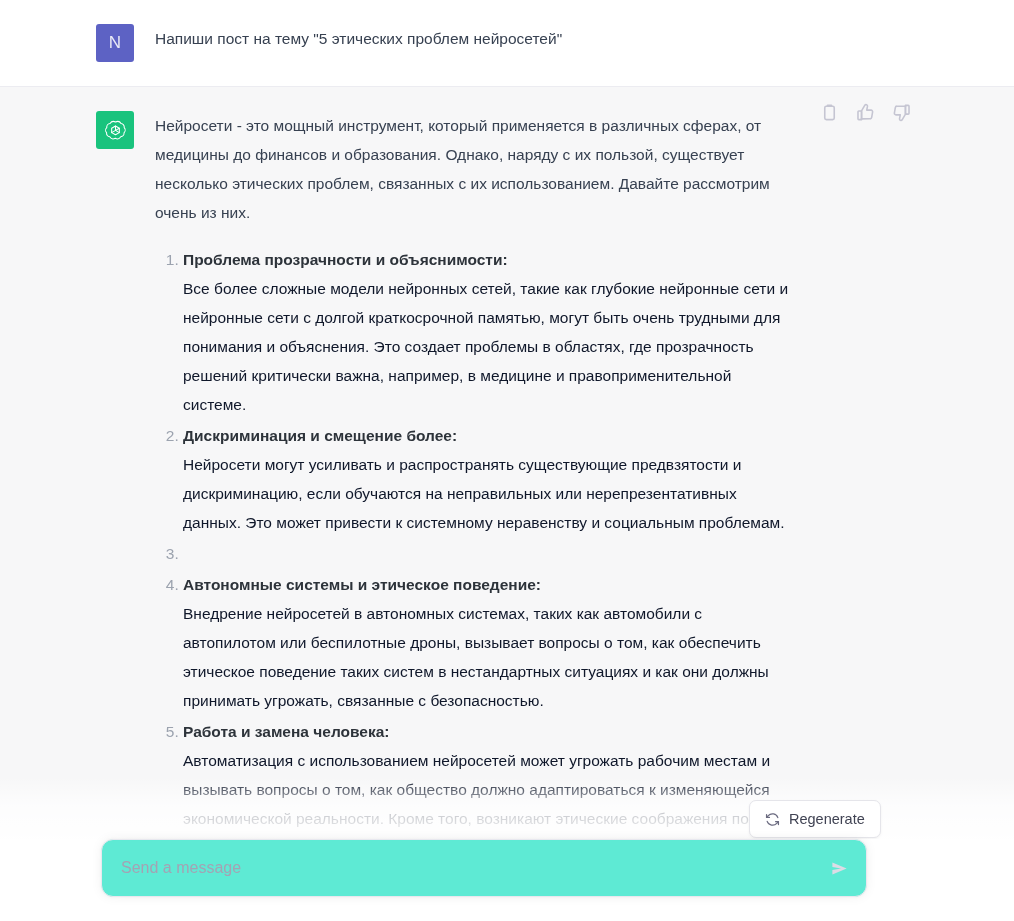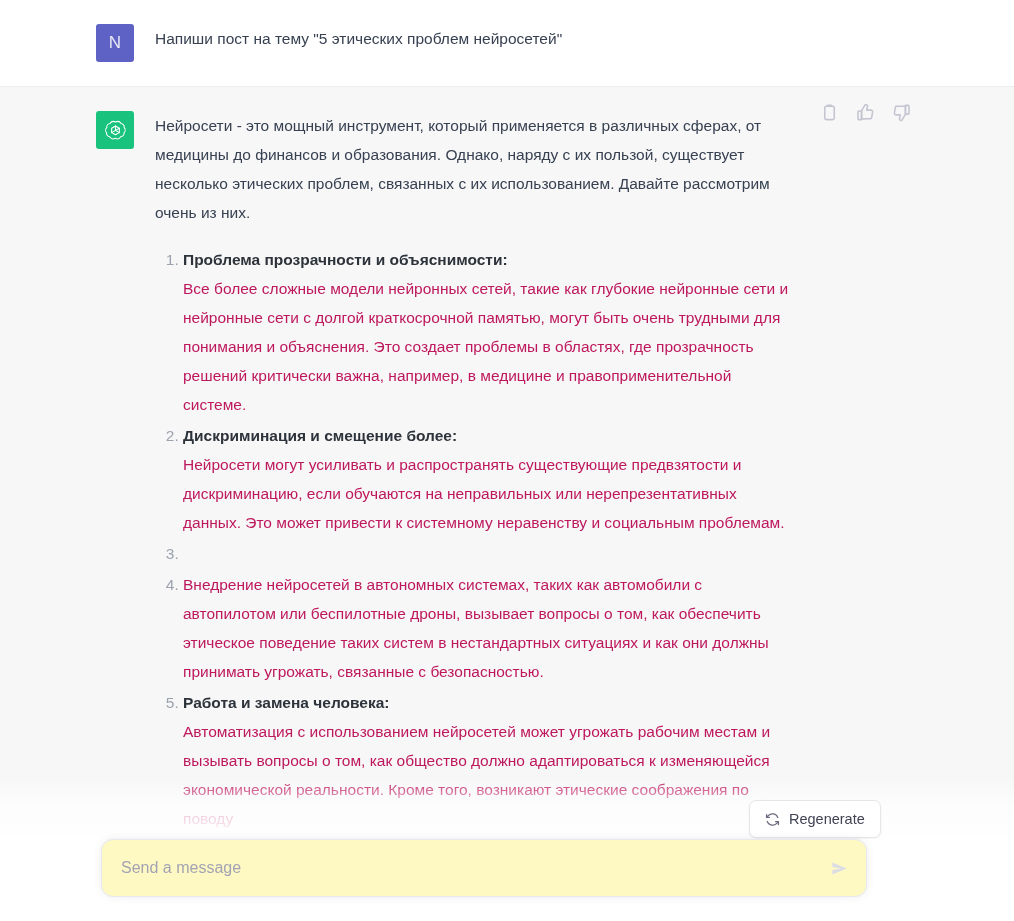--- a/index.html
+++ b/index.html
@@ -90,21 +90,21 @@
     color: #9ca3af;
     font-size: 15.5px;
   }
   .topic-title {
     display: block;
     font-weight: bold;
     color: #2d333a;
   }
   .topic-text {
     display: block;
-    color: #be185d;
+    color: #0f172a;
   }
 
   
   .action-icons {
     position: absolute;
     top: 16px;
     left: 820px;
     display: flex;
     gap: 17px;
     align-items: center;
@@ -134,21 +134,21 @@
     height: 82px;
     background: #ffffff;
     z-index: 6;
   }
   .composer {
     position: absolute;
     left: 101px;
     top: 0px;
     width: 766px;
     height: 58px;
-    background: #fef9c3;
+    background: #5eead4;
     border: 1px solid #e8e8ef;
     border-radius: 12px;
     box-shadow: 0 0 12px rgba(0,0,0,0.06), 0 0 3px rgba(0,0,0,0.04);
     display: flex;
     align-items: center;
   }
   .composer-input {
     flex: 1;
     border: 0;
     outline: 0;
@@ -233,20 +233,21 @@
             <span class="topic-title">Проблема прозрачности и объяснимости:</span>
             <span class="topic-text">Все более сложные модели нейронных сетей, такие как глубокие нейронные сети и нейронные сети с долгой краткосрочной памятью, могут быть очень трудными для понимания и объяснения. Это создает проблемы в областях, где прозрачность решений критически важна, например, в медицине и правоприменительной системе.</span>
           </li>
           <li>
             <span class="topic-title">Дискриминация и смещение более:</span>
             <span class="topic-text">Нейросети могут усиливать и распространять существующие предвзятости и дискриминацию, если обучаются на неправильных или нерепрезентативных данных. Это может привести к системному неравенству и социальным проблемам.</span>
           </li>
           <li>
           </li>
           <li>
+            <span class="topic-title">Автономные системы и этическое поведение:</span>
             <span class="topic-text">Внедрение нейросетей в автономных системах, таких как автомобили с автопилотом или беспилотные дроны, вызывает вопросы о том, как обеспечить этическое поведение таких систем в нестандартных ситуациях и как они должны принимать угрожать, связанные с безопасностью.</span>
           </li>
           <li>
             <span class="topic-title">Работа и замена человека:</span>
             <span class="topic-text">Автоматизация с использованием нейросетей может угрожать рабочим местам и вызывать вопросы о том, как общество должно адаптироваться к изменяющейся экономической реальности. Кроме того, возникают этические соображения по поводу</span>
           </li>
         </ol>
       </div>
 
       <div class="action-icons">

